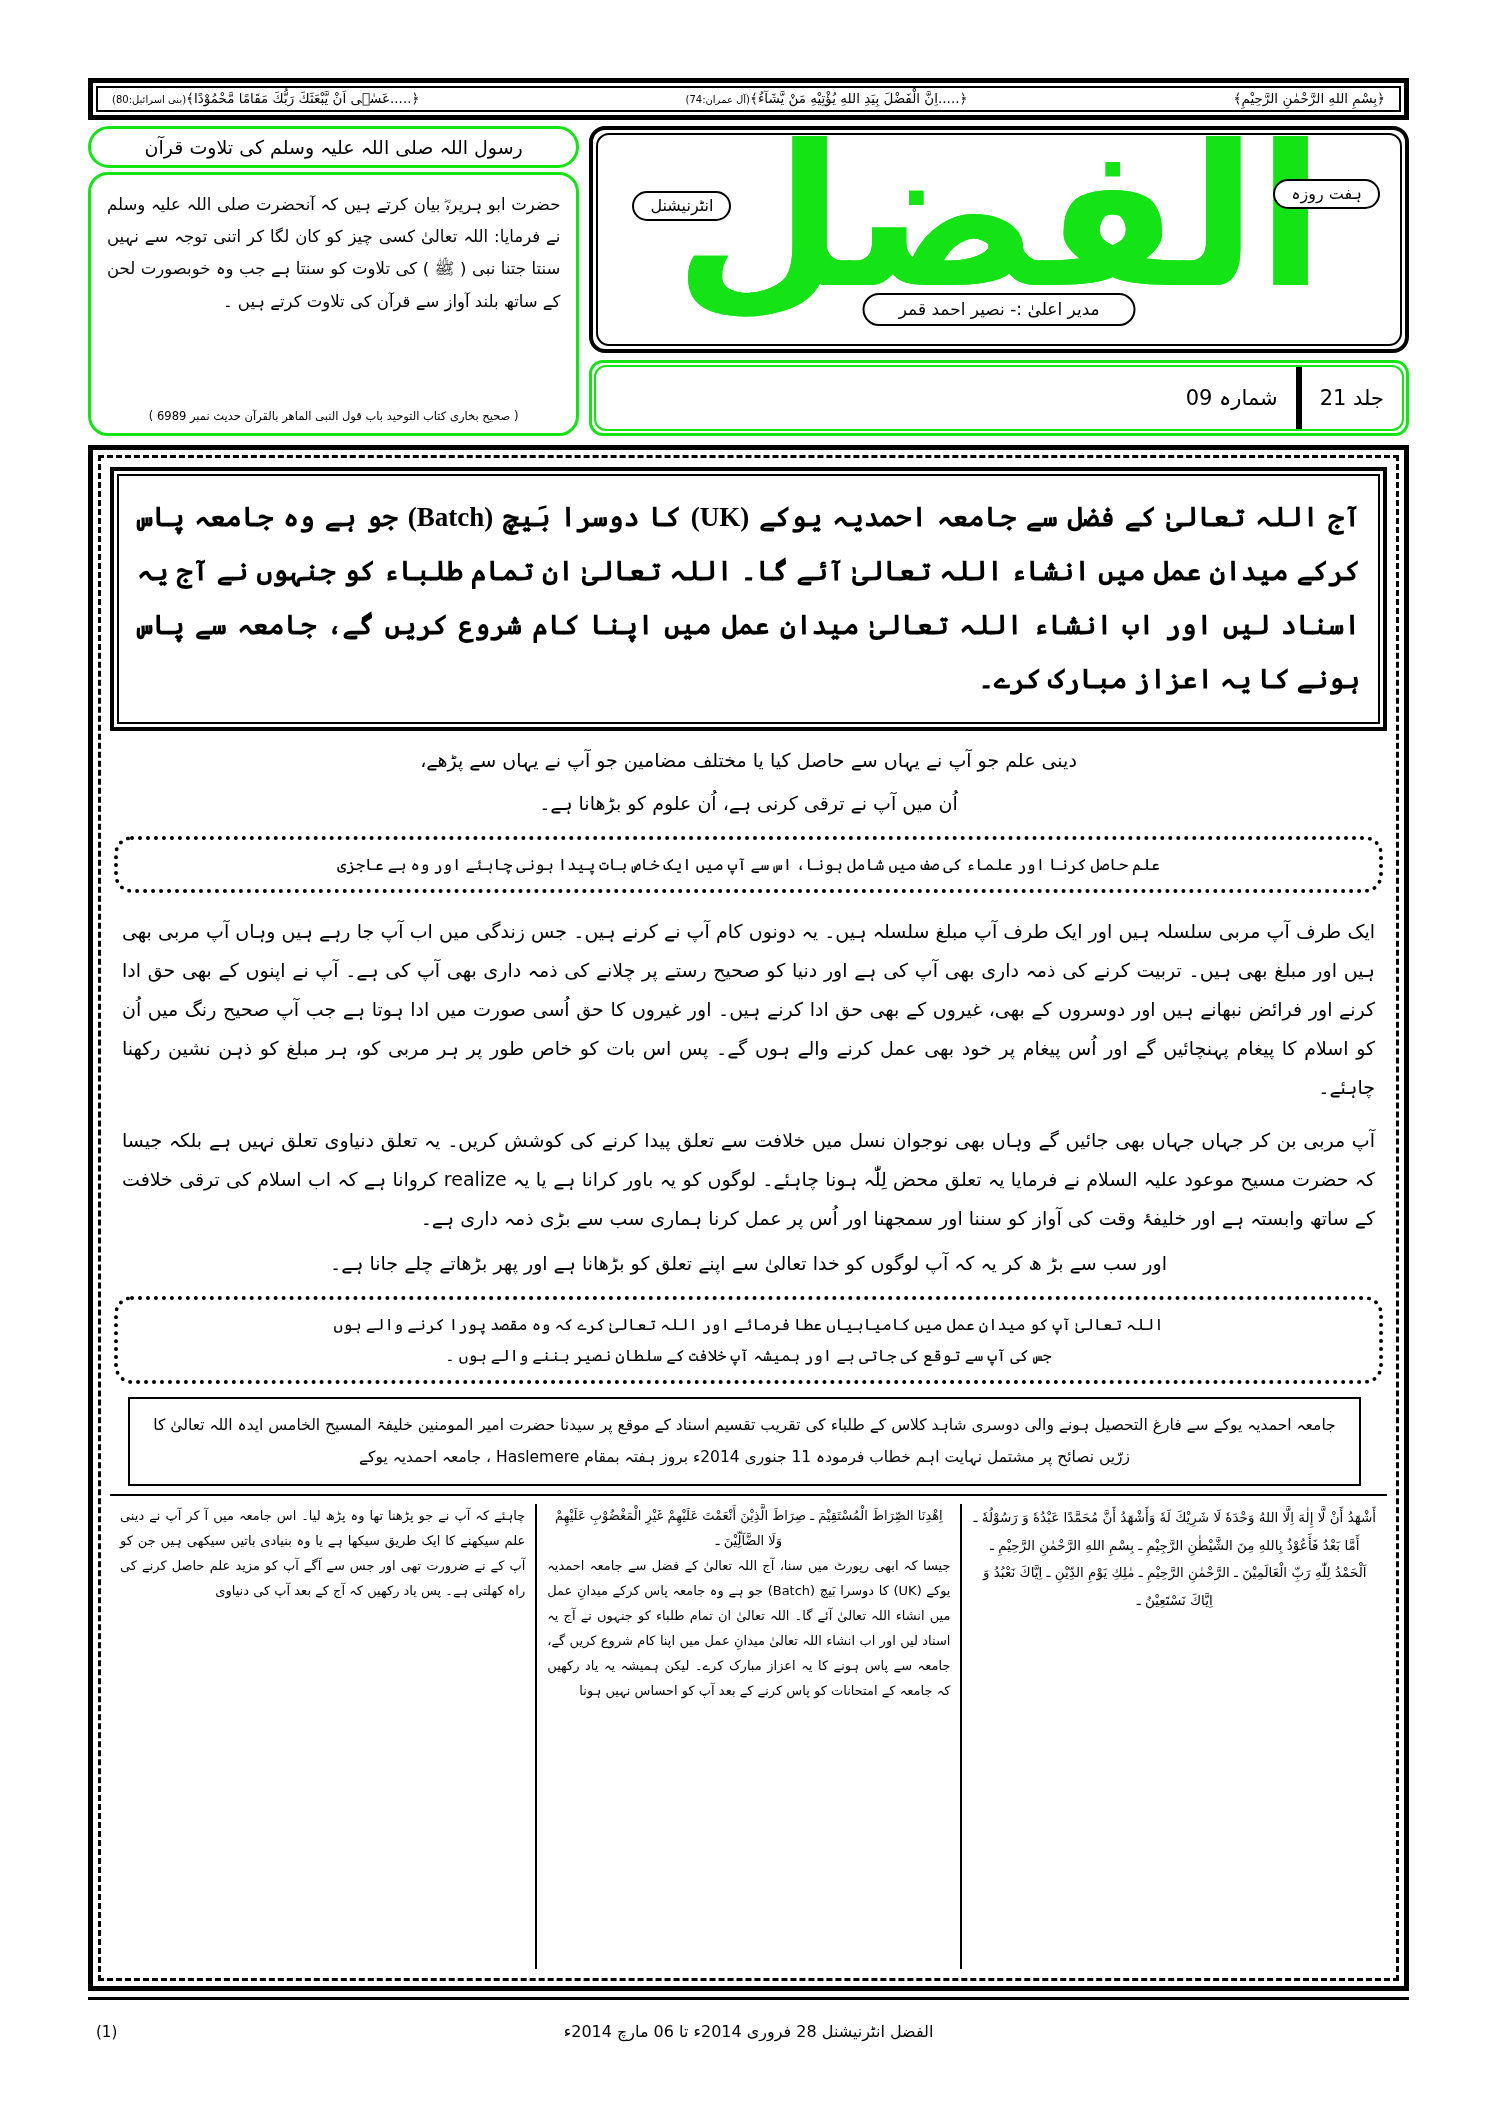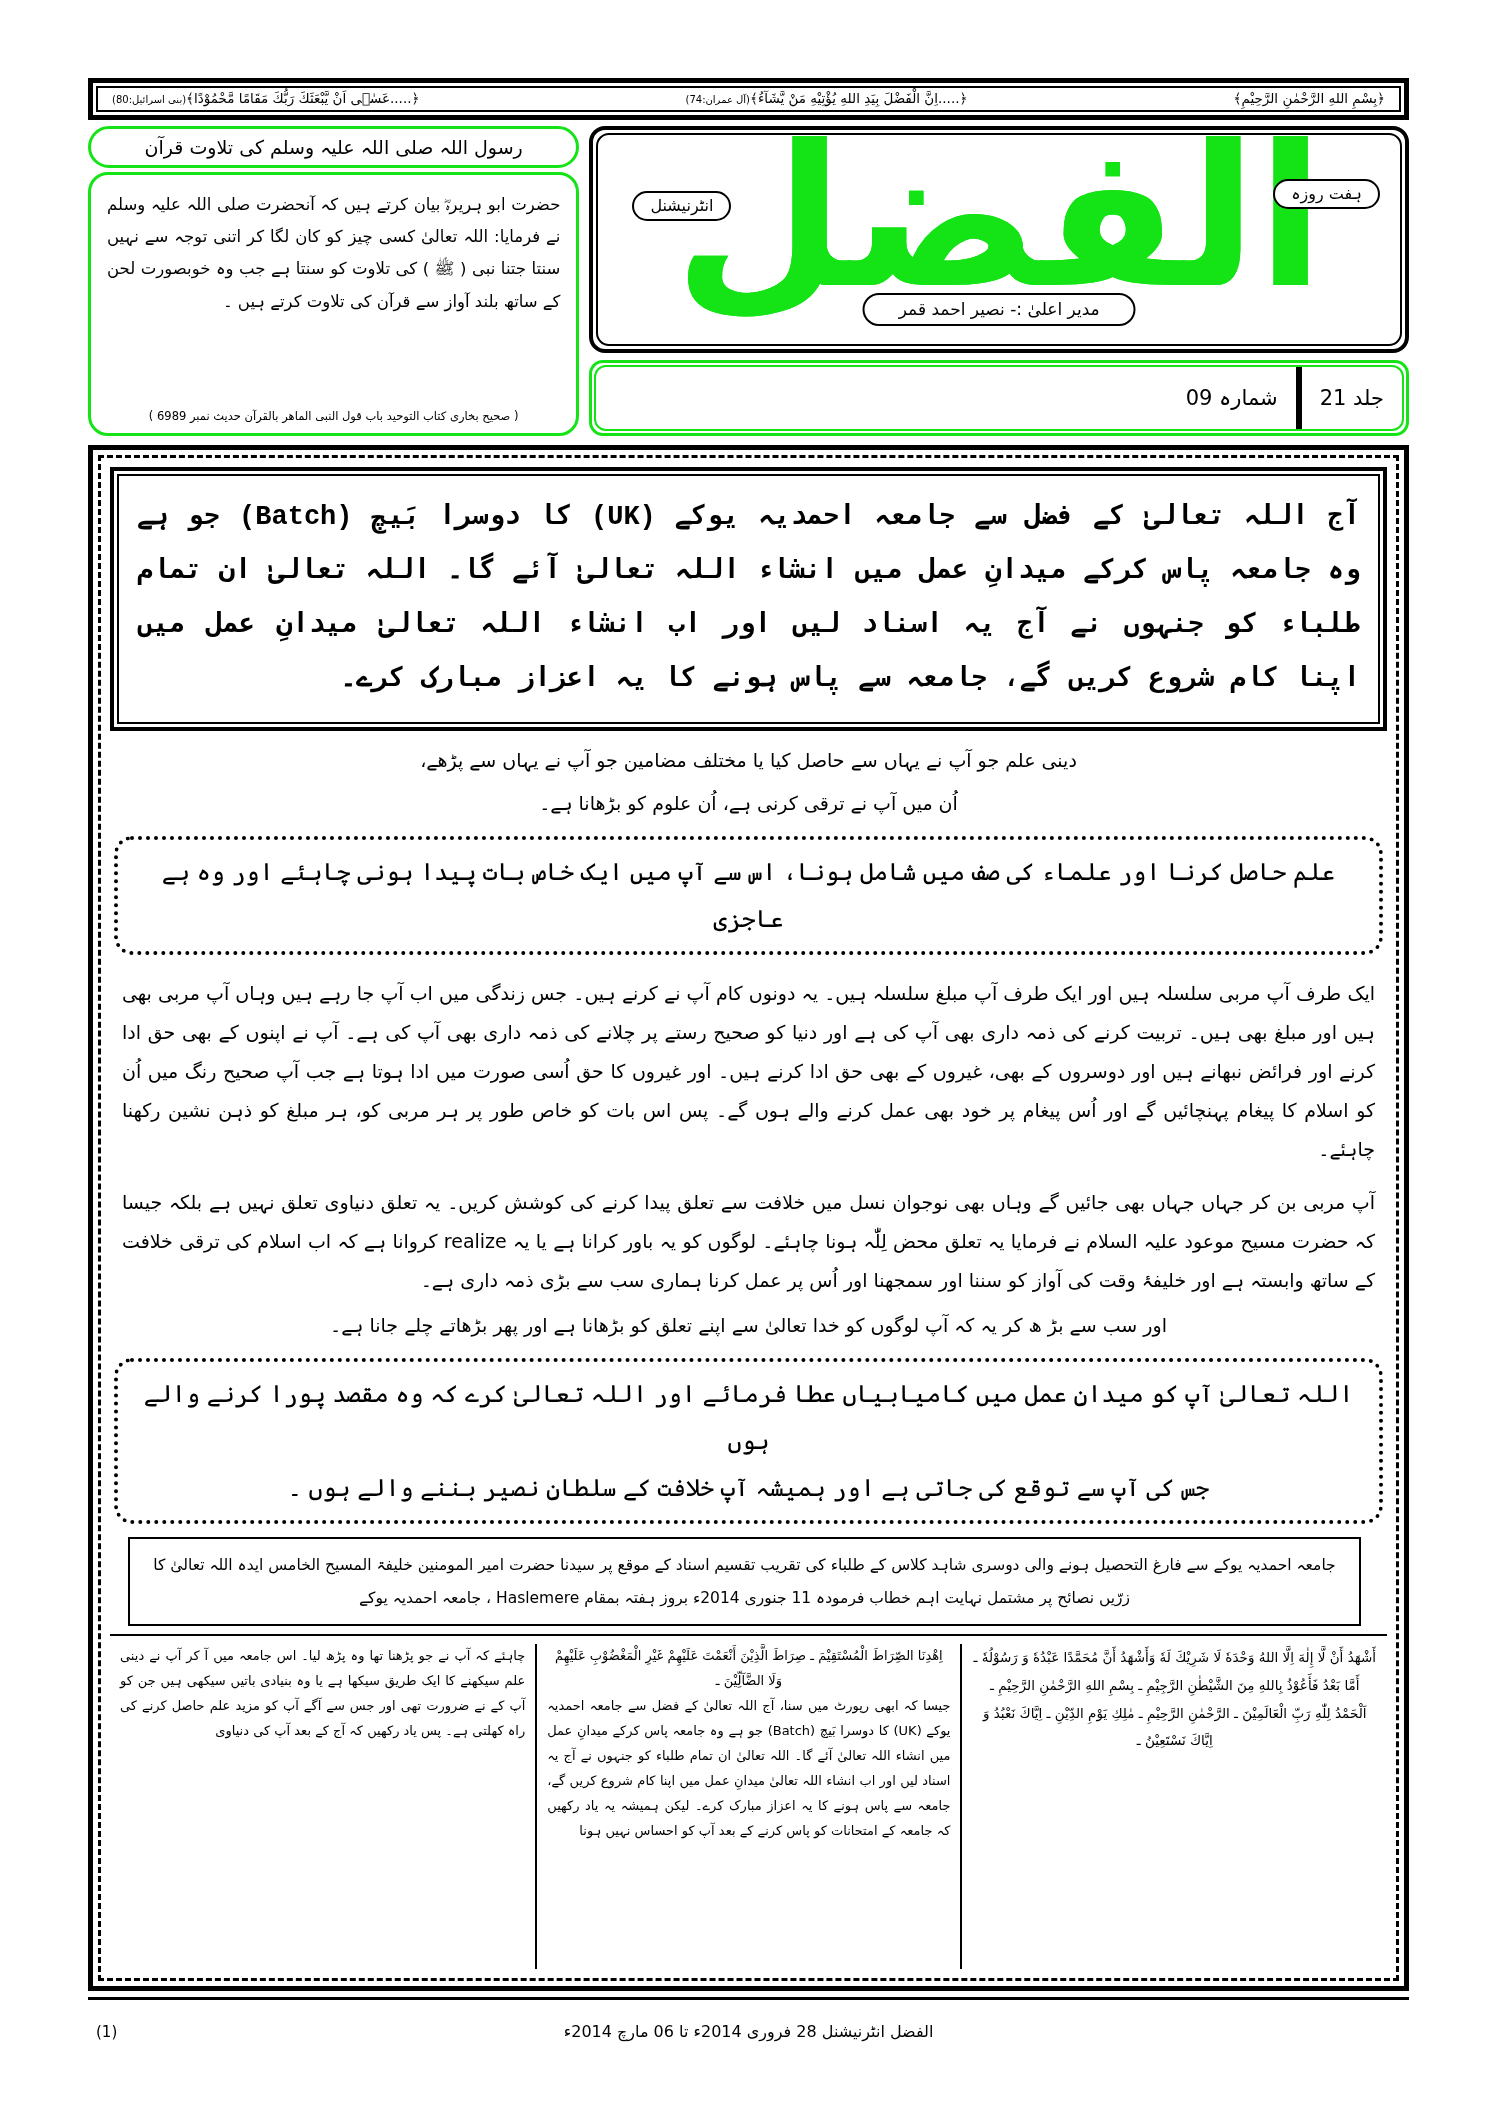--- a/index.html
+++ b/index.html
@@ -223,45 +223,45 @@
     padding: 3px;
   }
   .headline-box-inner {
     border: 2px solid #000;
     padding: 14px 18px 16px 18px;
   }
   .headline-text {
     font-size: 27px;
     line-height: 2.0;
     text-align: justify;
-    font-family: Liberation Mono, monospace;
+    font-family: Liberation Serif, serif;
     font-weight: bold;
   }
 
   .para {
     font-size: 19px;
     line-height: 2.05;
     text-align: justify;
     font-family: "DejaVu Sans", sans-serif;
     padding: 10px 12px 4px 12px;
   }
   .para.center { text-align: center; }
 
   .quote-box {
     border: 3px solid #000;
     border-radius: 18px;
     margin: 9px 4px;
     padding: 9px 16px;
   }
   .quote-box.dotted { border-style: dotted; border-width: 4px; }
   .quote-text {
-    font-size: 24px;
+    font-size: 16px;
     line-height: 1.95;
     text-align: justify;
-    font-family: Liberation Sans, sans-serif;
+    font-family: Liberation Serif, serif;
   }
   .quote-text.center { text-align: center; }
 
   
   .caption-band {
     border: 2px solid #000;
     margin: 4px 26px 0 18px;
     padding: 10px 14px;
   }
   .caption-text {

